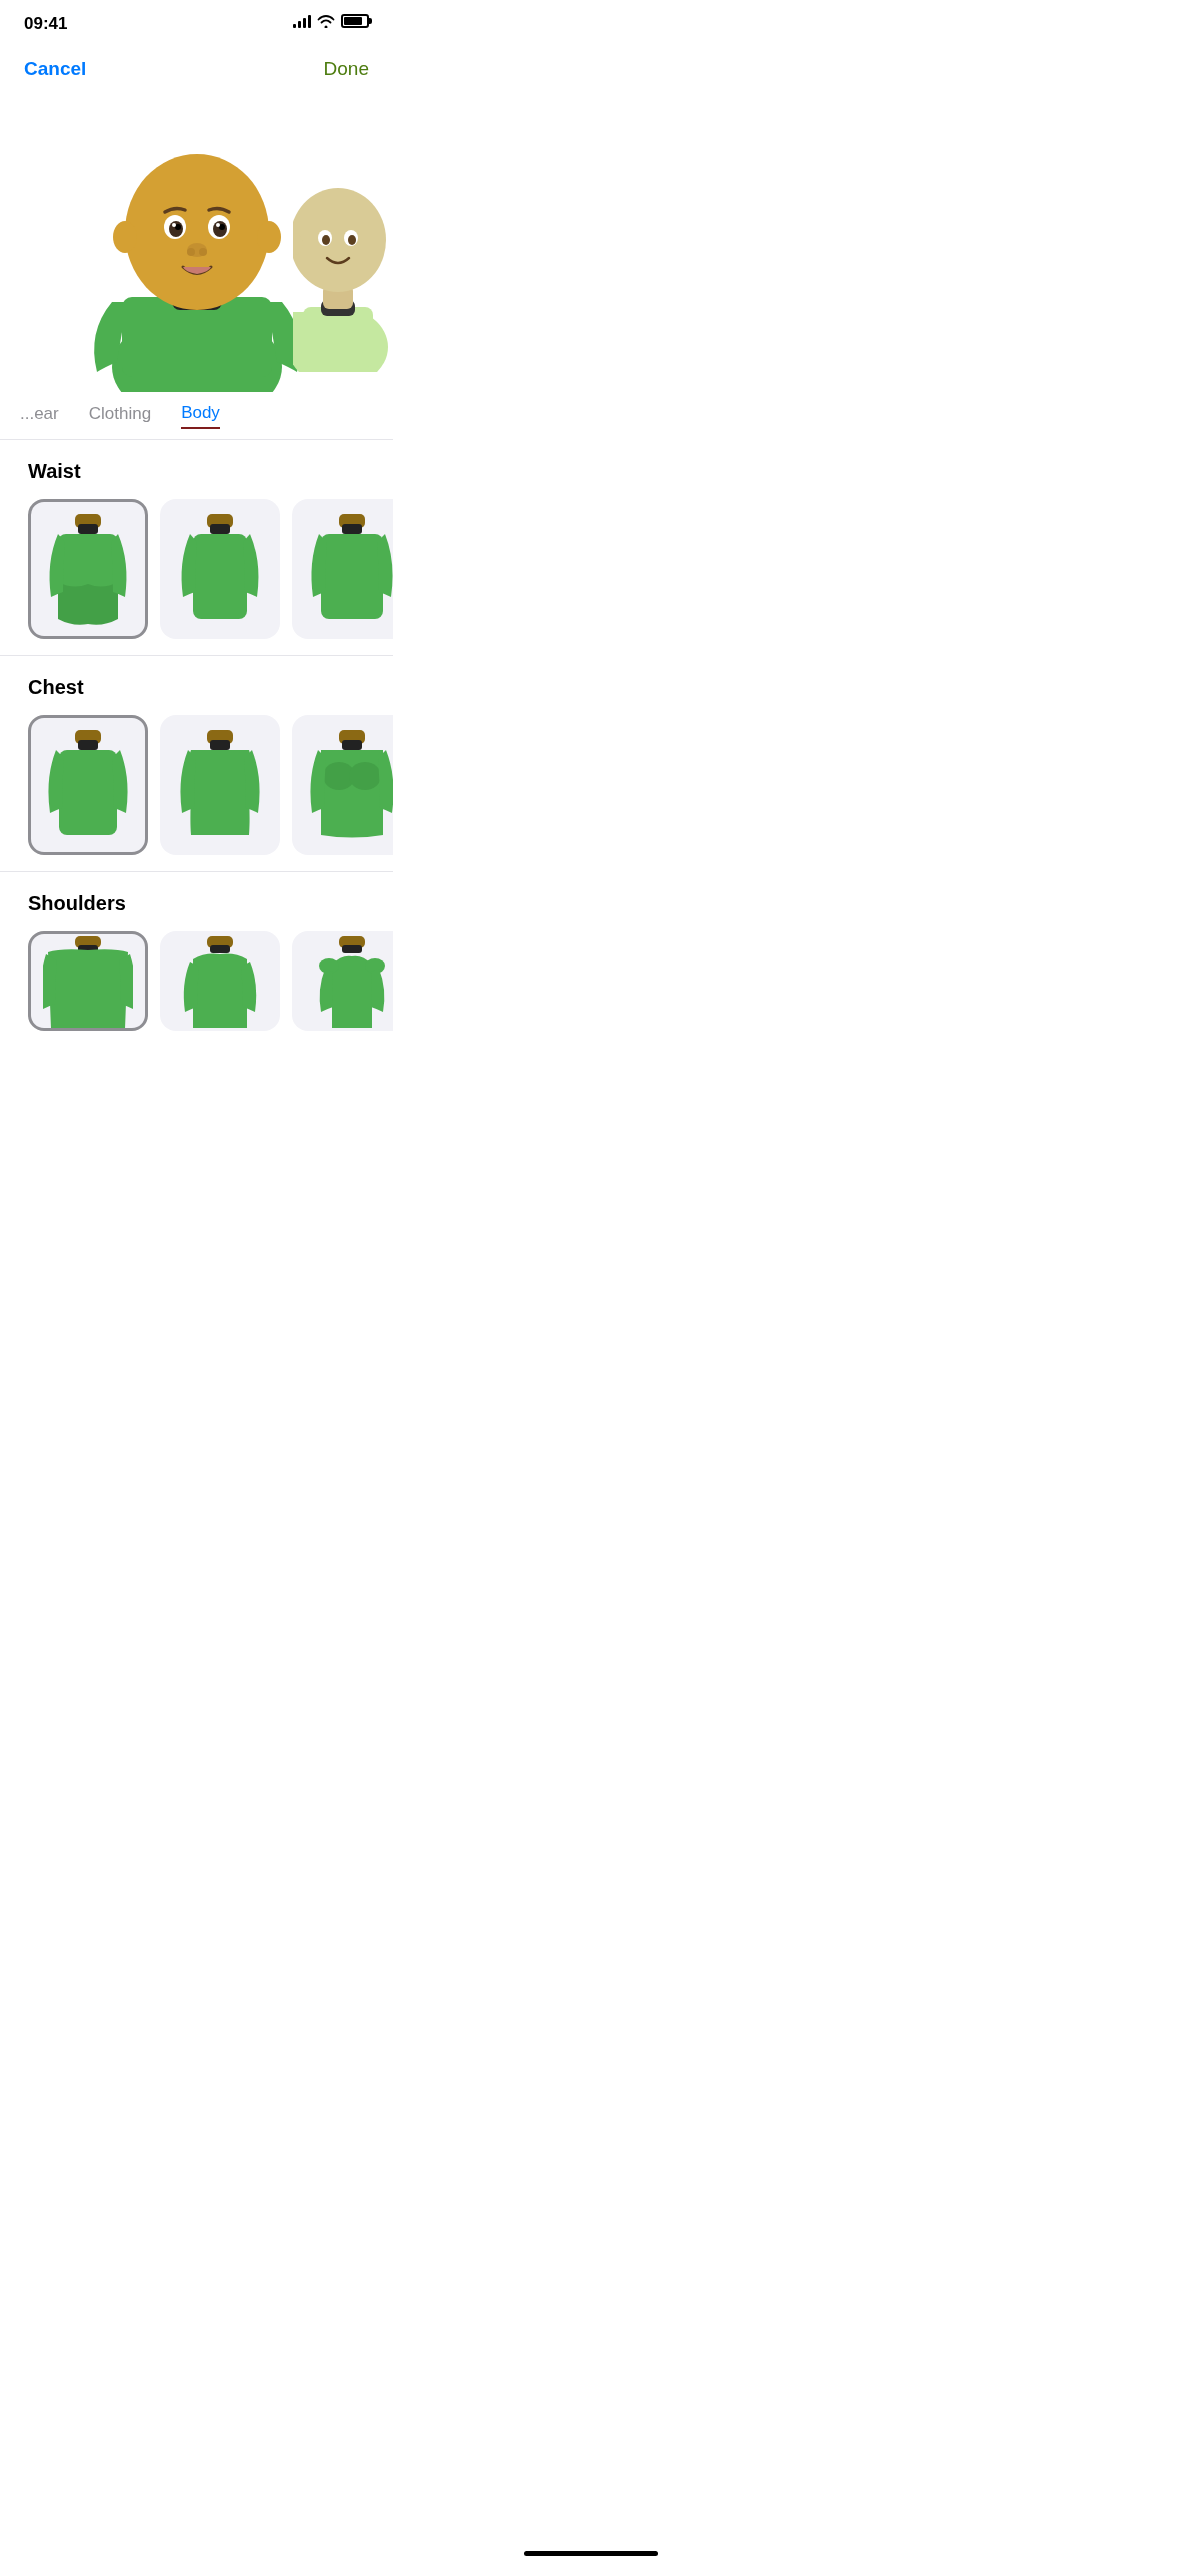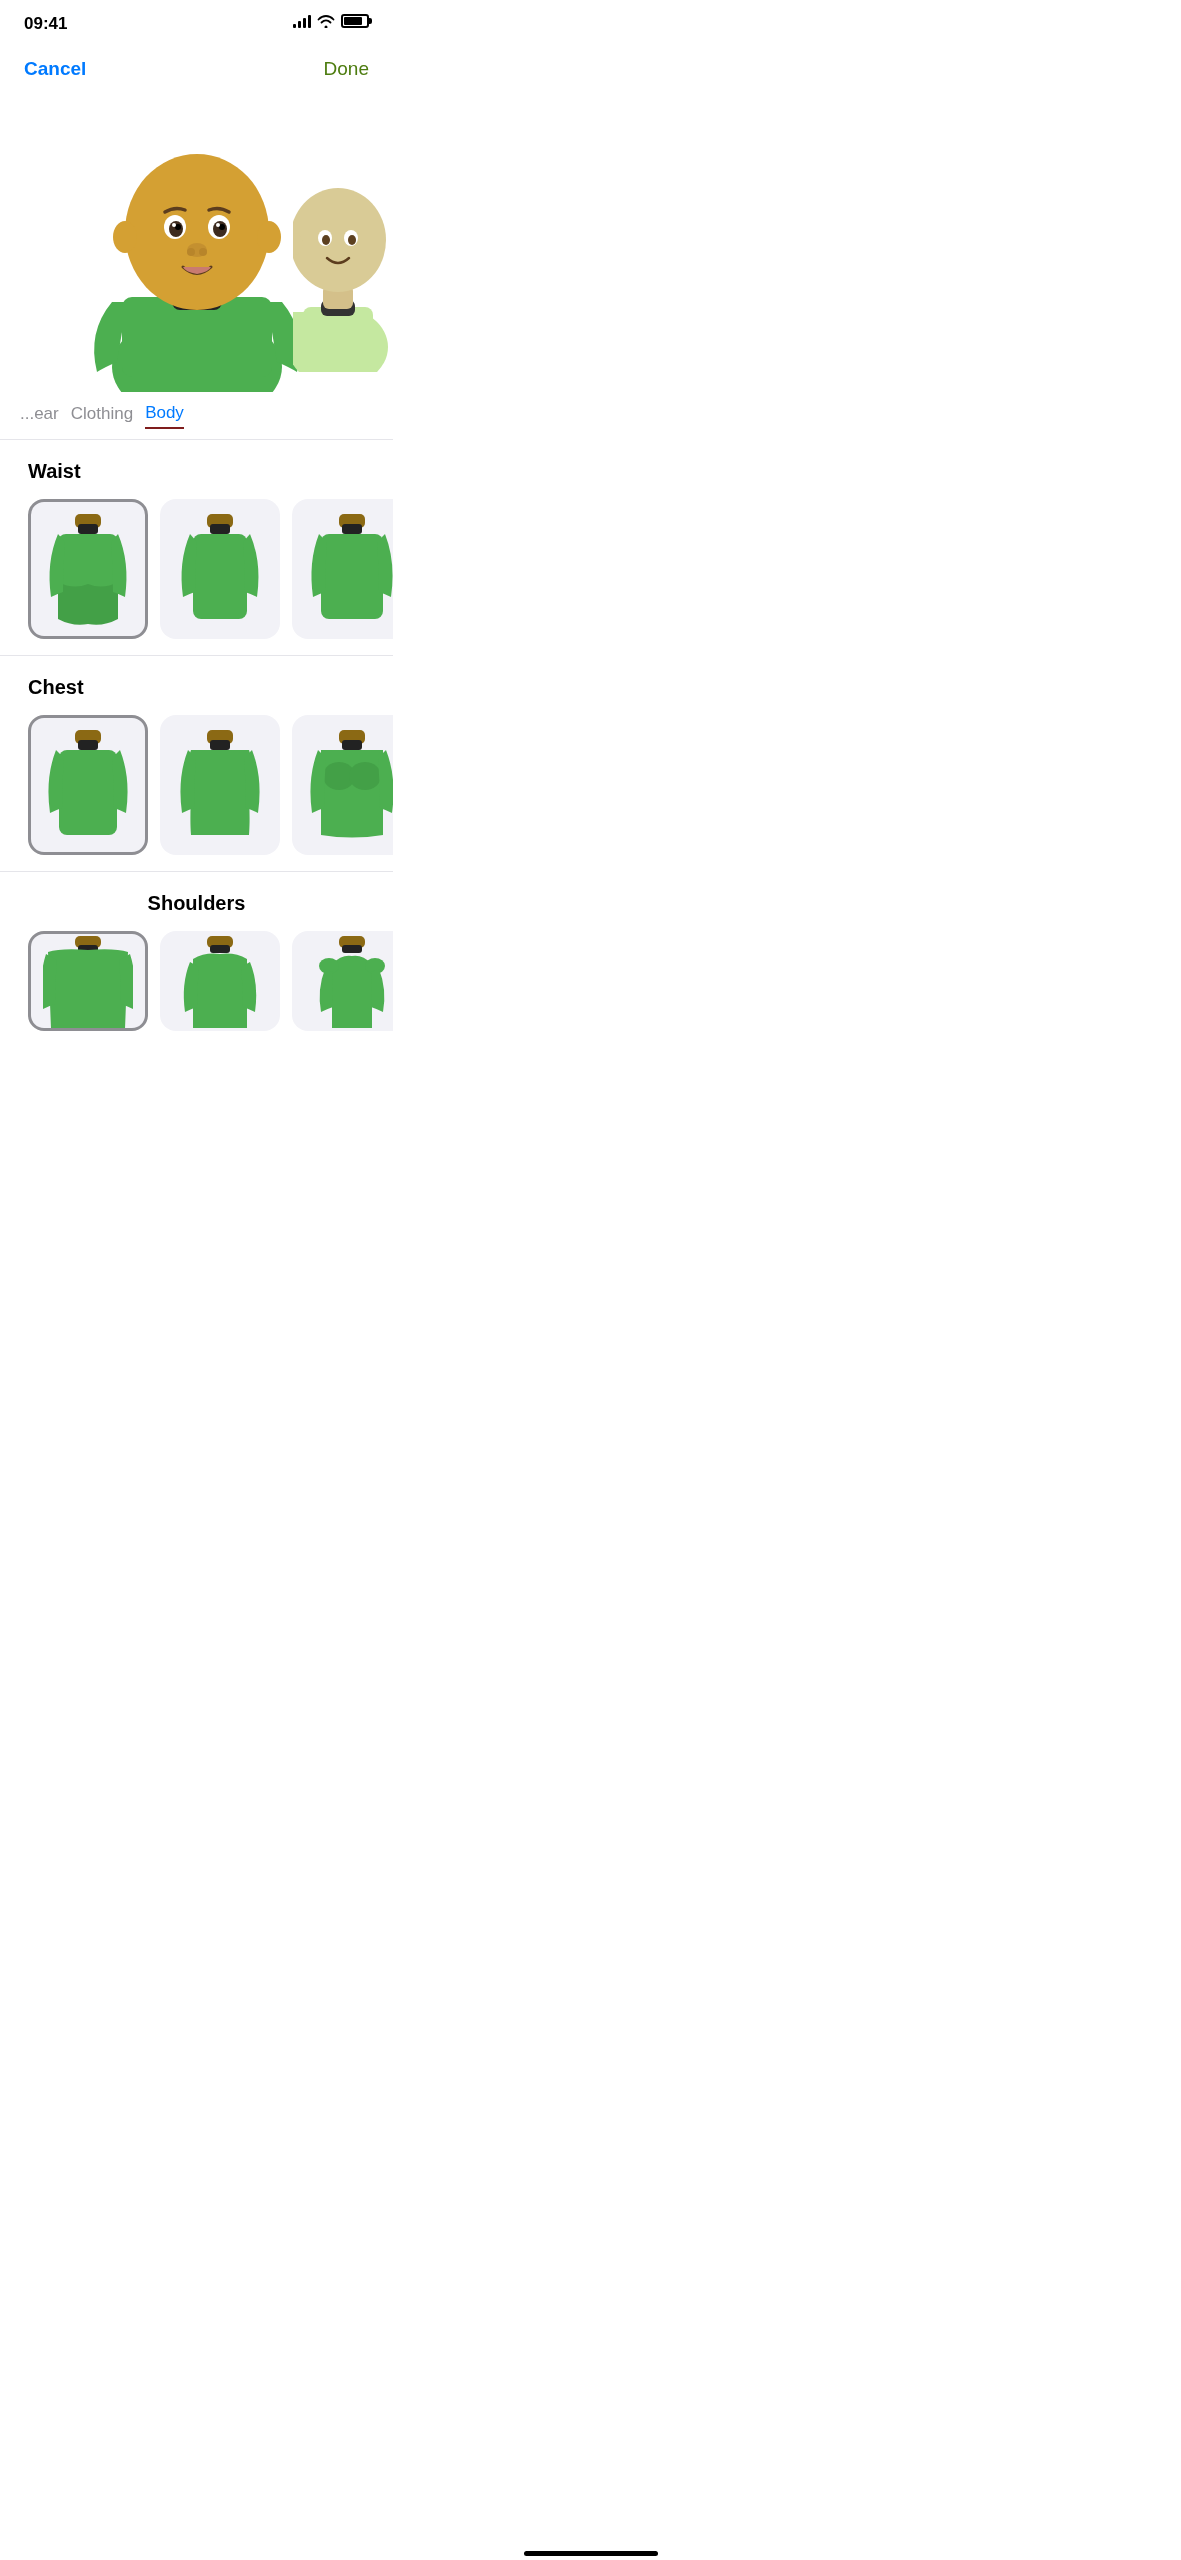--- a/index.html
+++ b/index.html
@@ -125,21 +125,21 @@
       height: 100%;
     }
 
     
     .tab-bar {
       display: flex;
       align-items: center;
       padding: 0 20px;
       height: 48px;
       border-bottom: 1px solid #E5E5EA;
-      gap: 12px;
+      gap: 30px;
       overflow-x: auto;
     }
 
     .tab-item {
       font-size: 17px;
       color: #8E8E93;
       white-space: nowrap;
       padding-bottom: 4px;
       cursor: pointer;
     }
@@ -383,21 +383,21 @@
         <path d="M14 22 L14 107 Q45 112 76 107 L76 22Z" fill="#4CAF50"></path>
         <ellipse cx="32" cy="48" rx="16" ry="14" fill="#43A047"></ellipse>
         <ellipse cx="58" cy="48" rx="16" ry="14" fill="#43A047"></ellipse>
         <path d="M11 22 Q0 50 5 85 Q11 82 17 80 Q17 55 19 30Z" fill="#4CAF50"></path>
         <path d="M79 22 Q90 50 85 85 Q79 82 73 80 Q73 55 71 30Z" fill="#4CAF50"></path>
       </svg>
     </div>
   </div>
 </div>
 
-<div class="section" style="border-bottom:none; padding-bottom: 60px; text-align: center;">
+<div class="section" style="border-bottom:none; padding-bottom: 60px;">
   <div class="section-title">Shoulders</div>
   <div class="options-grid">
 
     <div class="option-item selected" style="height:100px;">
       <svg width="90" height="95" viewBox="0 0 90 95" fill="none">
         <rect x="32" y="2" width="26" height="12" rx="5" fill="#8B6914"></rect>
         <rect x="35" y="11" width="20" height="8" rx="3" fill="#222"></rect>
 
         <path d="M5 18 Q18 14 45 16 Q72 14 85 18 L82 95 L8 95Z" fill="#4CAF50"></path>
         <path d="M3 20 Q-5 45 0 75 Q6 72 12 70 Q12 48 14 26Z" fill="#4CAF50"></path>

